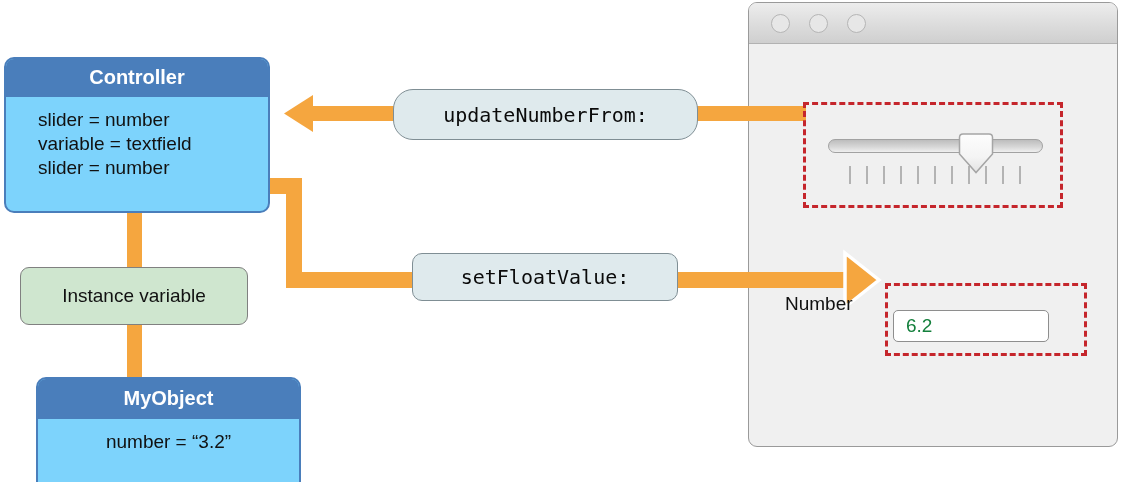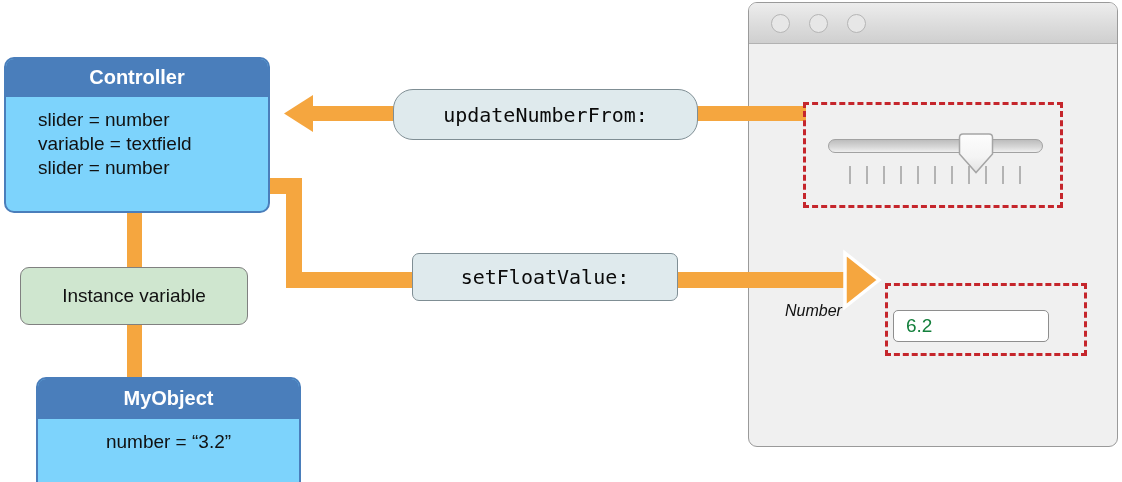--- a/index.html
+++ b/index.html
@@ -20,21 +20,21 @@
 
   #iv-box{position:absolute;left:20px;top:267px;width:228px;height:58px;z-index:4;
           background:#CFE6CF;border:1.5px solid #808080;border-radius:9px;box-sizing:border-box;
           display:flex;align-items:center;justify-content:center;font-size:19px;color:#111;}
 
   
   .msg-pill{position:absolute;z-index:5;background:#DFEAED;border:1.5px solid #7F8E94;
             border-radius:10px;box-sizing:border-box;display:flex;align-items:center;justify-content:center;
             font-family:"DejaVu Sans Mono","Liberation Mono",monospace;font-size:20px;color:#0a0a0a;}
   #msg-update{left:393px;top:89px;width:305px;height:51px;border-radius:20px;}
-  #msg-setfloat{left:412px;top:253px;width:266px;height:48px;border-radius:7px;}
+  #msg-setfloat{left:412px;top:253px;width:266px;height:48px;}
 
   
   #arrows{position:absolute;left:0;top:0;z-index:2;}
 
   
   #mac-window{position:absolute;left:748px;top:2px;width:370px;height:445px;z-index:1;
               background:#f0f0f0;border:1.5px solid #9a9a9a;border-radius:9px;box-sizing:border-box;
               overflow:hidden;}
   #titlebar{height:40px;background:linear-gradient(180deg,#ededed 0%,#dcdcdc 55%,#cfcfcf 100%);
             border-bottom:1.5px solid #b2b2b2;display:flex;align-items:center;padding-left:22px;gap:19px;}
@@ -44,21 +44,21 @@
   
   #slider-track{position:absolute;left:828px;top:139px;width:215px;height:14px;z-index:2;
                 border-radius:7px;border:1px solid #a2a2a2;box-sizing:border-box;
                 background:linear-gradient(180deg,#bdbdbd 0%,#d6d6d6 55%,#efefef 100%);}
   #slider-ticks{position:absolute;left:849px;top:166px;width:172px;height:18px;z-index:2;
                 display:flex;justify-content:space-between;}
   #slider-ticks .tick{width:2px;height:18px;background:#b3b3b3;}
   #slider-thumb{position:absolute;left:958px;top:133px;width:36px;height:41px;z-index:3;}
 
   
-  #number-label{position:absolute;left:785px;top:302px;z-index:2;font-size:16px;color:#111;font-style:italic;}
+  #number-label{position:absolute;left:785px;top:293px;z-index:2;font-size:19px;color:#111;}
   #number-input{position:absolute;left:893px;top:310px;width:156px;height:32px;z-index:2;
                 border:1.5px solid #8e8e8e;border-radius:5px;background:#ffffff;box-sizing:border-box;
                 font-family:"Liberation Sans",sans-serif;font-size:19px;color:#15803d;padding:0 0 0 12px;outline:none;}
 
   
   .dashed-hl{position:absolute;z-index:3;border:3.5px dashed #C5262C;box-sizing:border-box;background:transparent;}
   #hl-slider{left:803px;top:102px;width:260px;height:106px;}
   #hl-field{left:885px;top:283px;width:202px;height:73px;}
 </style>
 </head>

